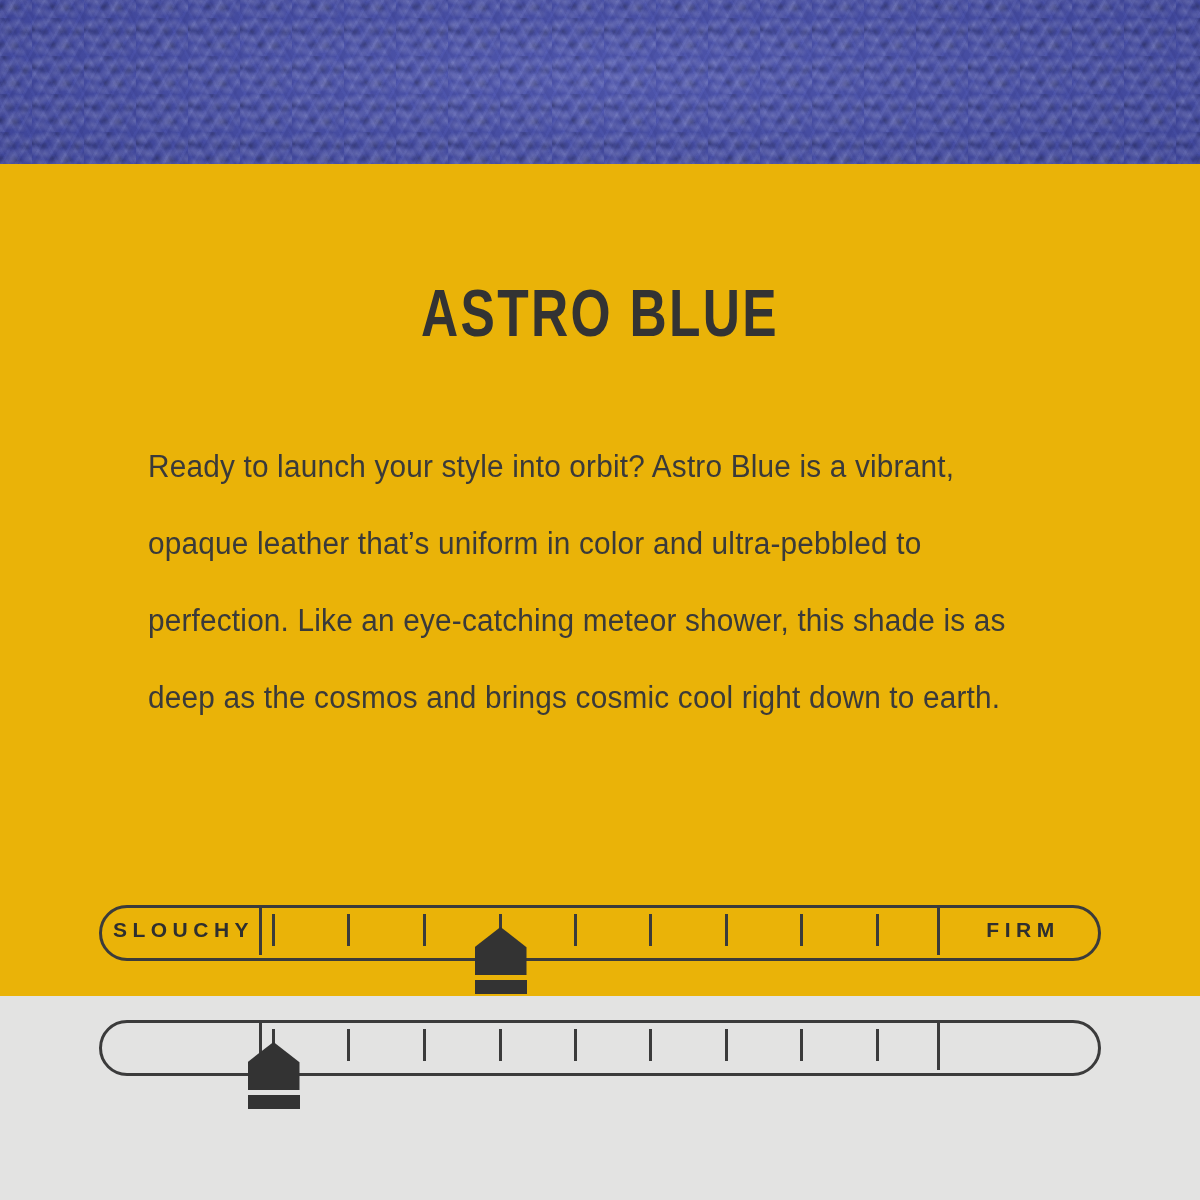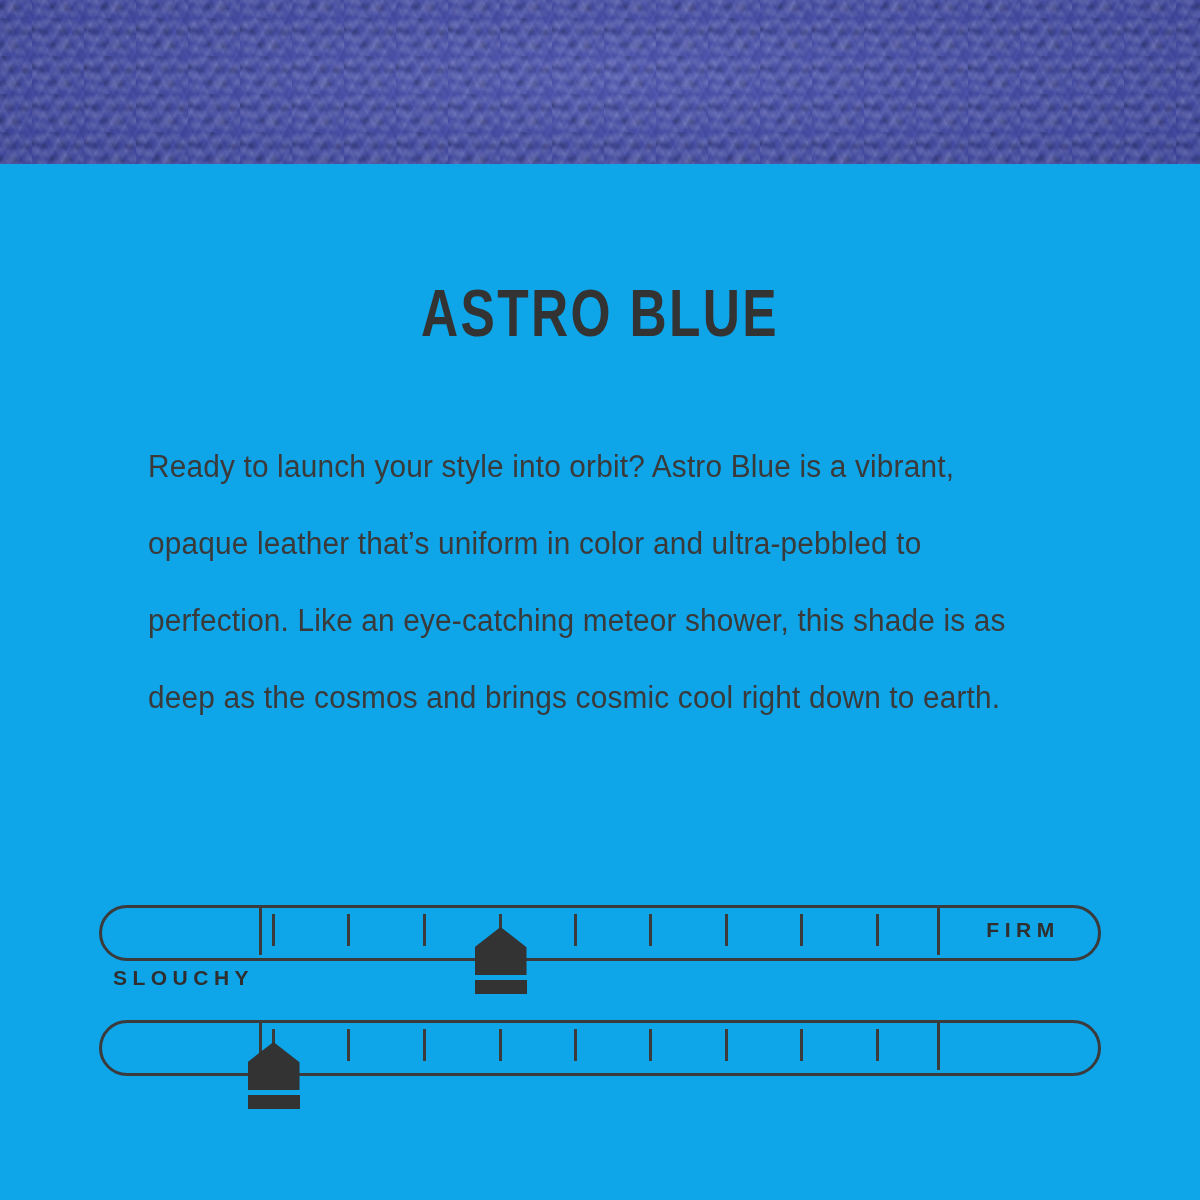--- a/index.html
+++ b/index.html
@@ -11,22 +11,22 @@
   }
 
   body {
     background: #e3e3e2;
     font-family: "Liberation Sans", sans-serif;
   }
 
   .page {
     position: relative;
     width: 1200px;
-    height: 1200px;
-    background: #0ea5e9;
+    height: 996px;
+    background: #eab308;
   }
 
   
   .swatch {
     position: absolute;
     top: 0; left: 0;
     width: 1200px;
     height: 164px;
     background-color: #3b43a0;
     overflow: hidden;
@@ -133,21 +133,21 @@
     height: 50px;
     display: flex;
     align-items: center;
     justify-content: center;
     font-size: 21px;
     font-weight: bold;
     letter-spacing: 5.5px;
     color: #2f2f2f;
     pointer-events: none;
   }
-  .scale-label.left  { left: 0;   width: 163px; padding-left: 6px; margin-top: 48px; }
+  .scale-label.left  { left: 0;   width: 163px; padding-left: 6px; }
   .scale-label.right { right: 0;  width: 162px; padding-left: 6px; }
 
   .divider {
     position: absolute;
     top: 0;
     width: 3px;
     height: 50px;
     background: #3b3b3b;
   }
   .divider.d-left  { left: 160px; }

